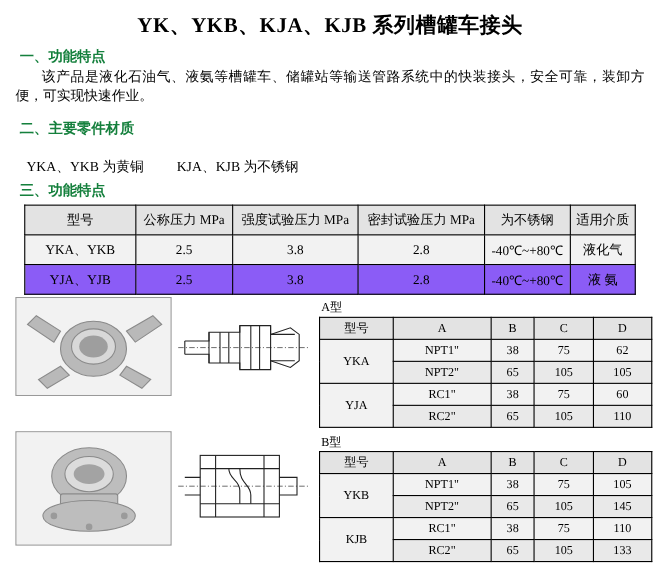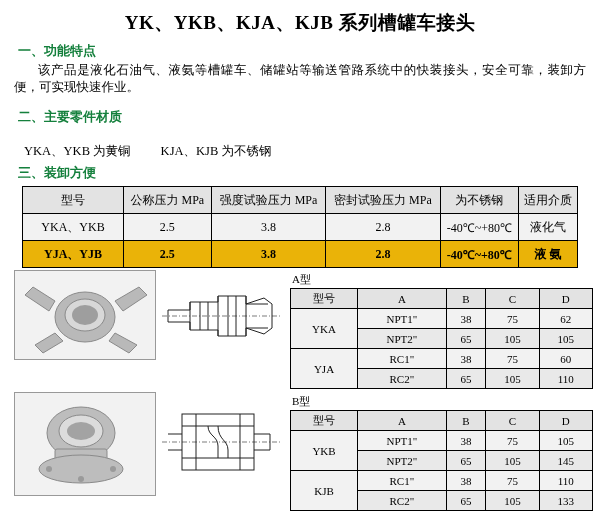--- a/index.html
+++ b/index.html
@@ -55,21 +55,21 @@
     font-size:12px;
     height:24px;
     padding:1px 2px;
     font-weight:normal;
   }
   table.spec tr.hdr td{
     background:#e3e3e3;
     font-size:12px;
   }
   table.spec td.model{ width:96px; }
-  table.spec td.alt{ background:#eab308;font-weight:bold; }
+  table.spec td.alt{ background:#8b5cf6; }
   .img-box{
     position:absolute;
     border:1px solid #999;
     background:#f4f4f4;
     overflow:hidden;
   }
   .photo{left:14px;width:140px;height:88px;}
   .draw{left:160px;width:122px;height:88px;background:#ffffff;border:none;}
 
   .typelabel{
@@ -106,21 +106,21 @@
   <div class="title">YK、YKB、KJA、KJB 系列槽罐车接头</div>
 
   <div class="sec-head">一、功能特点</div>
   <div class="para">该产品是液化石油气、液氨等槽罐车、储罐站等输送管路系统中的快装接头，安全可靠，装卸方便，可实现快速作业。</div>
 
   <div class="sec-head">二、主要零件材质</div>
   <div class="mat-line">
     <span>YKA、YKB 为黄铜</span><span class="gap"></span><span>KJA、KJB 为不锈钢</span>
   </div>
 
-  <div class="sec-head">三、装卸方便</div>
+  <div class="sec-head">三、功能特点</div>
 
   <table class="spec">
     <tbody>
         <tr class="hdr">
       <td class="model">型号</td>
       <td>公称压力 MPa</td>
       <td>强度试验压力 MPa</td>
       <td>密封试验压力 MPa</td>
       <td>为不锈钢</td>
       <td>适用介质</td>

